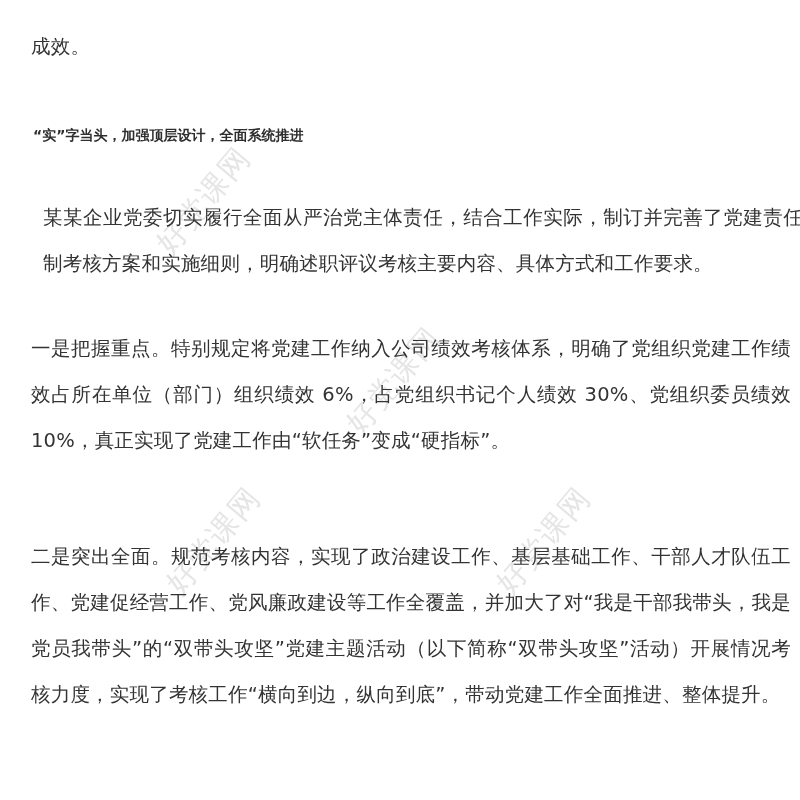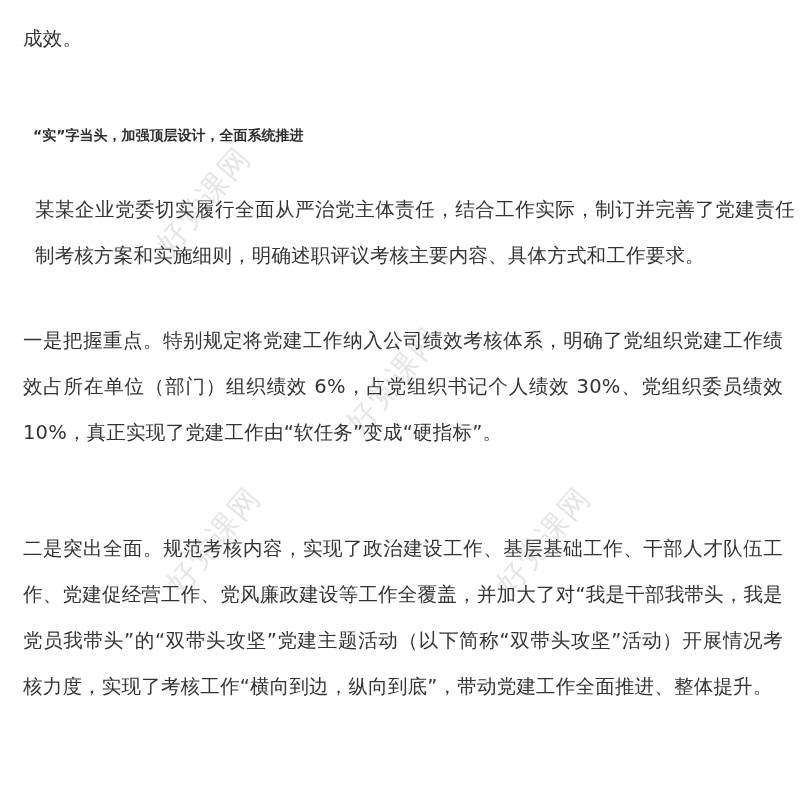--- a/index.html
+++ b/index.html
@@ -4,21 +4,21 @@
 <style>
   html, body { margin: 0; padding: 0; }
   body {
     width: 800px; height: 800px; overflow: hidden; background: #ffffff;
     position: relative;
     font-family: "DejaVu Sans", "Liberation Sans", sans-serif;
     color: #333333;
   }
   .article { position: absolute; left: 23px; top: 0; width: 760px; }
   .p {
-    font-size: 19.5px; line-height: 46px; margin: 0; letter-spacing: 0.2px;
+    font-size: 19.5px; line-height: 46px; margin: 8px; letter-spacing: 0.2px;
     text-align: justify;
   }
   .p.first { position: absolute; top: 16px; left: 0; }
   .heading {
     position: absolute; top: 100px; left: 10px;
     font-size: 14px; font-weight: bold; line-height: 46px; color: #2e2e2e;
   }
   .para1 { position: absolute; top: 187px; left: 12px; width: 760px; }
   .para2 { position: absolute; top: 318px; left: 0; width: 760px; }
   .para3 { position: absolute; top: 526px; left: 0; width: 760px; }

